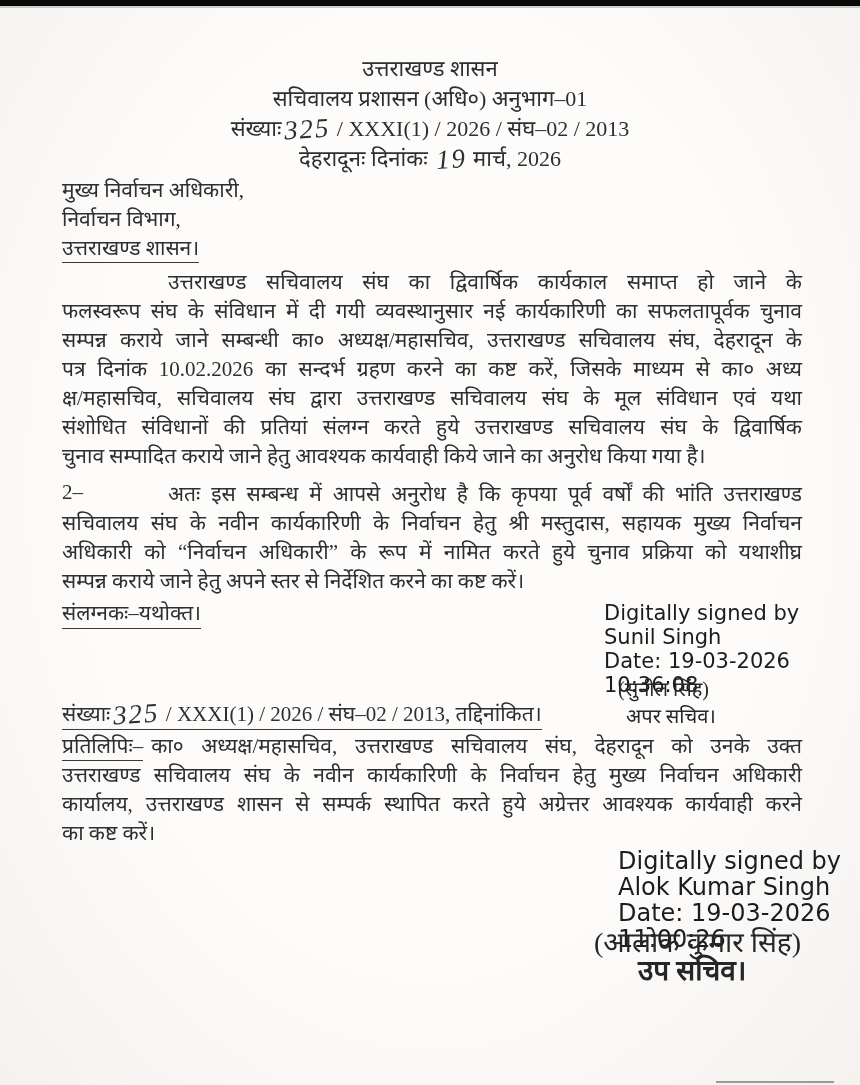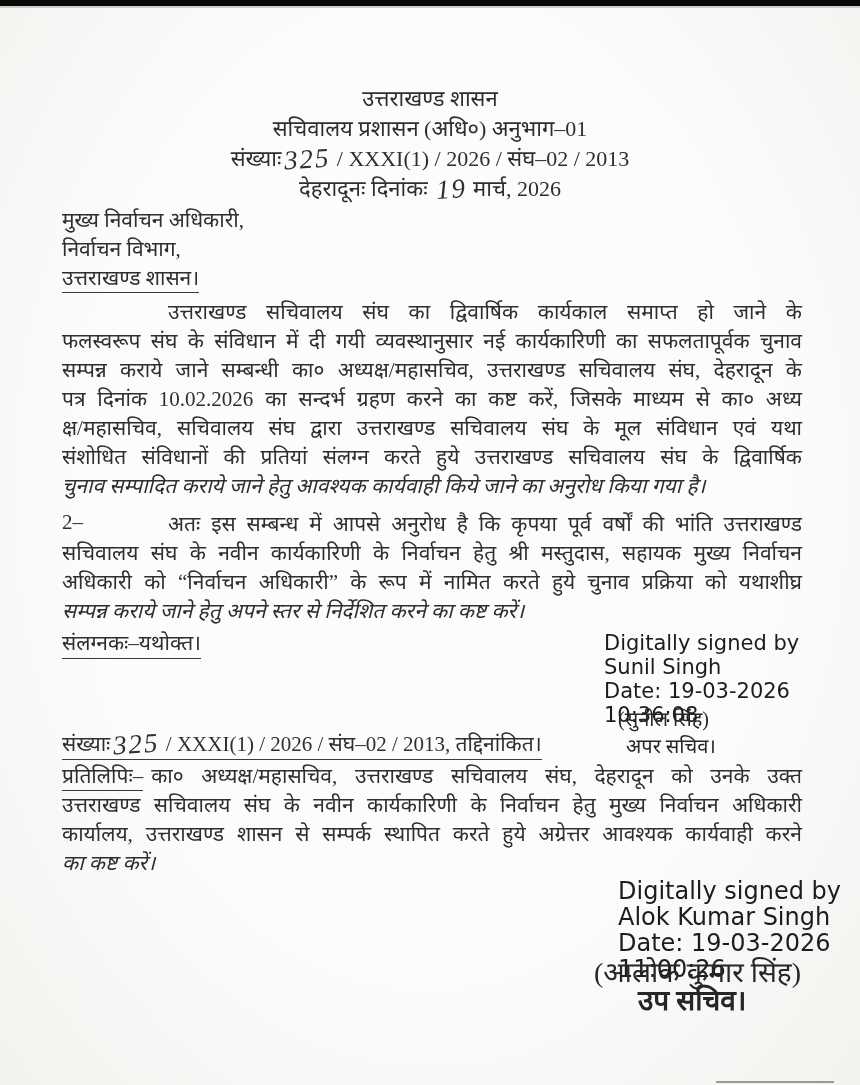--- a/index.html
+++ b/index.html
@@ -6,27 +6,27 @@
   .page{
     position:relative;
     width:860px;height:1085px;
     margin:0 auto;
     background:radial-gradient(ellipse at 50% 45%, #fdfcfb 55%, #f4f2ef 100%);
     font-family:"Liberation Serif","DejaVu Serif",serif;
     color:#2e2e2e;
     overflow:hidden;
   }
   .topbar{position:absolute;top:0;left:0;width:100%;height:6px;background:#0a0a0a;border-bottom:2px solid #cfcdca;}
-  .header{padding-top:84px;text-align:center;font-size:22px;line-height:30px;}
+  .header{padding-top:54px;text-align:center;font-size:22px;line-height:30px;}
   .content{padding:0 58px 0 62px;font-size:21px;}
   .addressee{margin-top:2px;line-height:29px;}
   .ul{border-bottom:1.6px solid #3a3a3a;padding-bottom:1px;display:inline-block;line-height:1.25;}
   .para{margin-top:5px;}
   .pline{line-height:29px;text-align:justify;text-align-last:justify;}
-  .pline.lastline{text-align:right;text-align-last:left;font-style:italic;}
+  .pline.lastline{text-align:right;text-align-last:left;}
   .indent{padding-left:106px;}
   .p2{margin-top:9px;}
   .p2first{position:relative;}
   .pnum{position:absolute;left:0;top:0;}
   .encl-row{margin-top:2px;line-height:30px;}
   .hand{
     display:inline-block;
     font-style:italic;
     font-size:27px;
     letter-spacing:2px;

